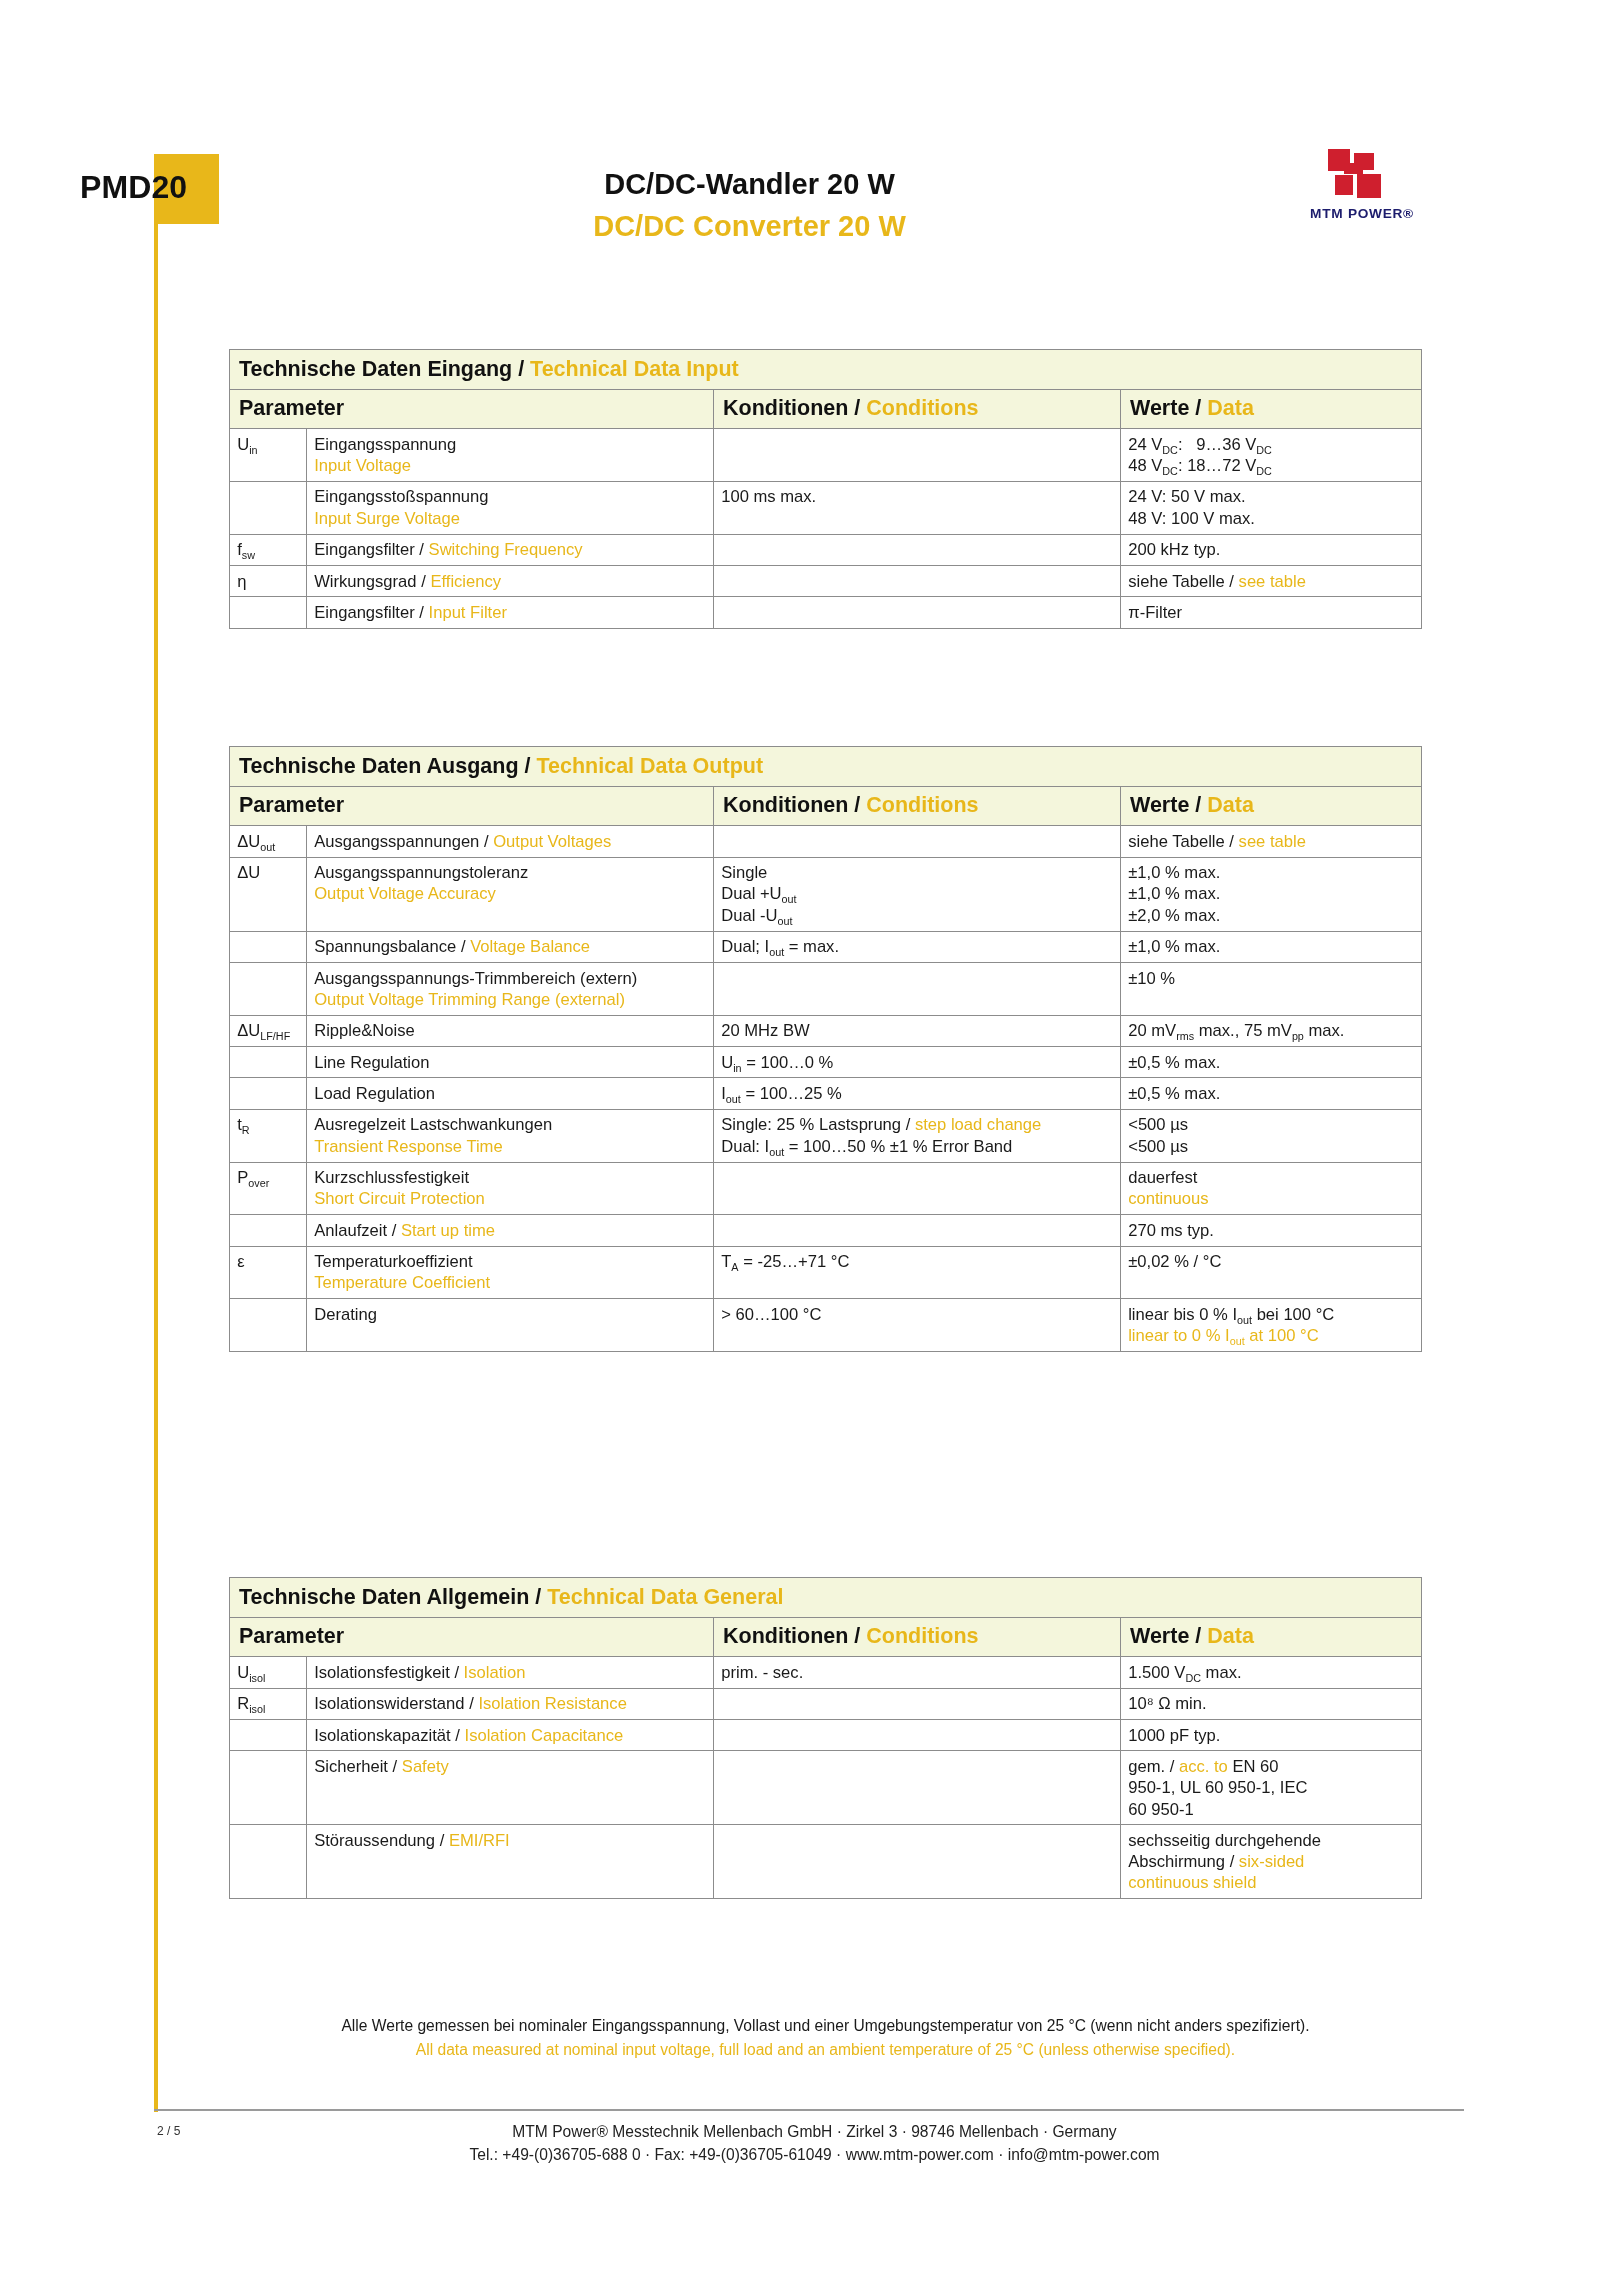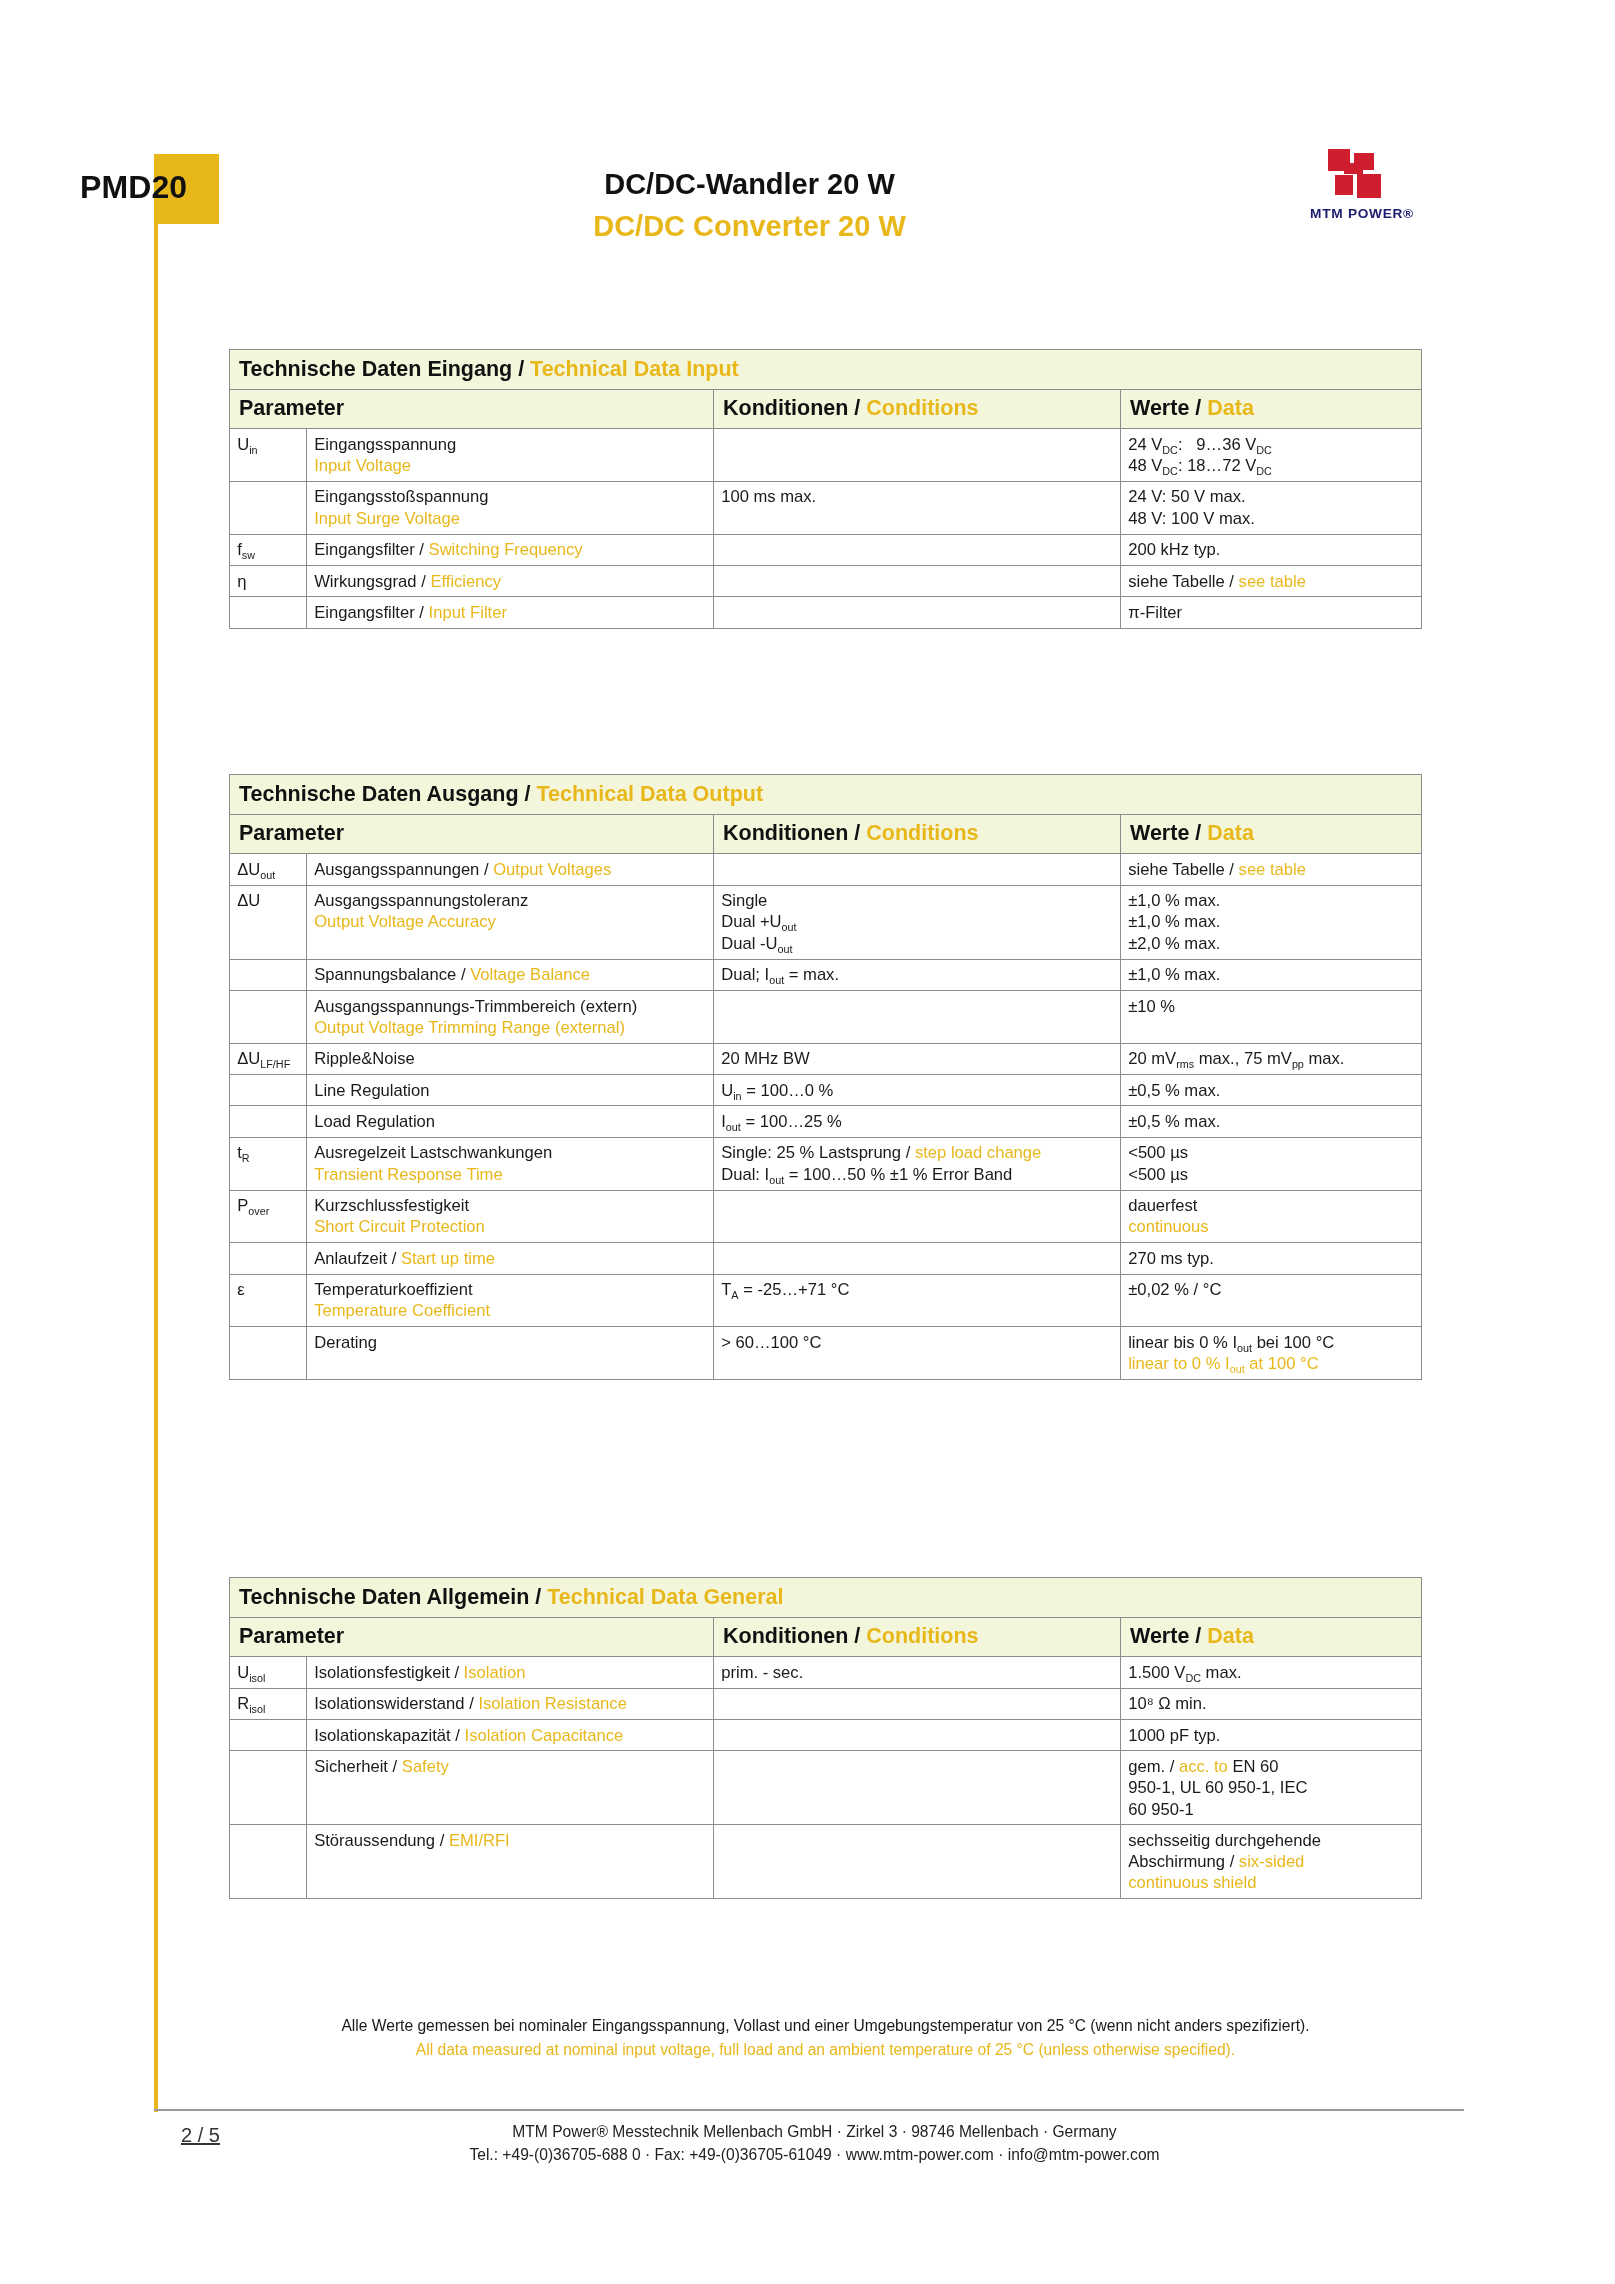--- a/index.html
+++ b/index.html
@@ -144,21 +144,21 @@
   }
   .en { color: #e8b71a; }
   sub { font-size: 65%; line-height: 0; }
 
   .c-sym { width: 77px; }
   .c-par { width: 407px; }
   .c-con { width: 407px; }
   .c-val { width: 301px; }
 
   .t-in  { left: 229px; top: 349px;  width: 1193px; }
-  .t-out { left: 229px; top: 774px; width: 1193px; }
+  .t-out { left: 229px; top: 746px; width: 1193px; }
   .t-gen { left: 229px; top: 1577px; width: 1193px; }
 
   
   .notes {
     position: absolute;
     left: 229px;
     top: 2014px;
     width: 1193px;
     text-align: center;
     font-size: 15.6px;
@@ -170,25 +170,24 @@
   .foot-rule {
     position: absolute;
     left: 154px;
     top: 2109px;
     width: 1310px;
     height: 2px;
     background: #9a9a9a;
   }
   .page-no {
     position: absolute;
-    left: 181px;
+    left: 157px;
     top: 2124px;
-    font-size: 20px;
+    font-size: 12px;
     color: #333;
-    text-decoration: underline;
   }
   .foot-center {
     position: absolute;
     left: 293px;
     top: 2120px;
     width: 1043px;
     text-align: center;
     font-size: 15.6px;
     line-height: 1.5;
     color: #222;

